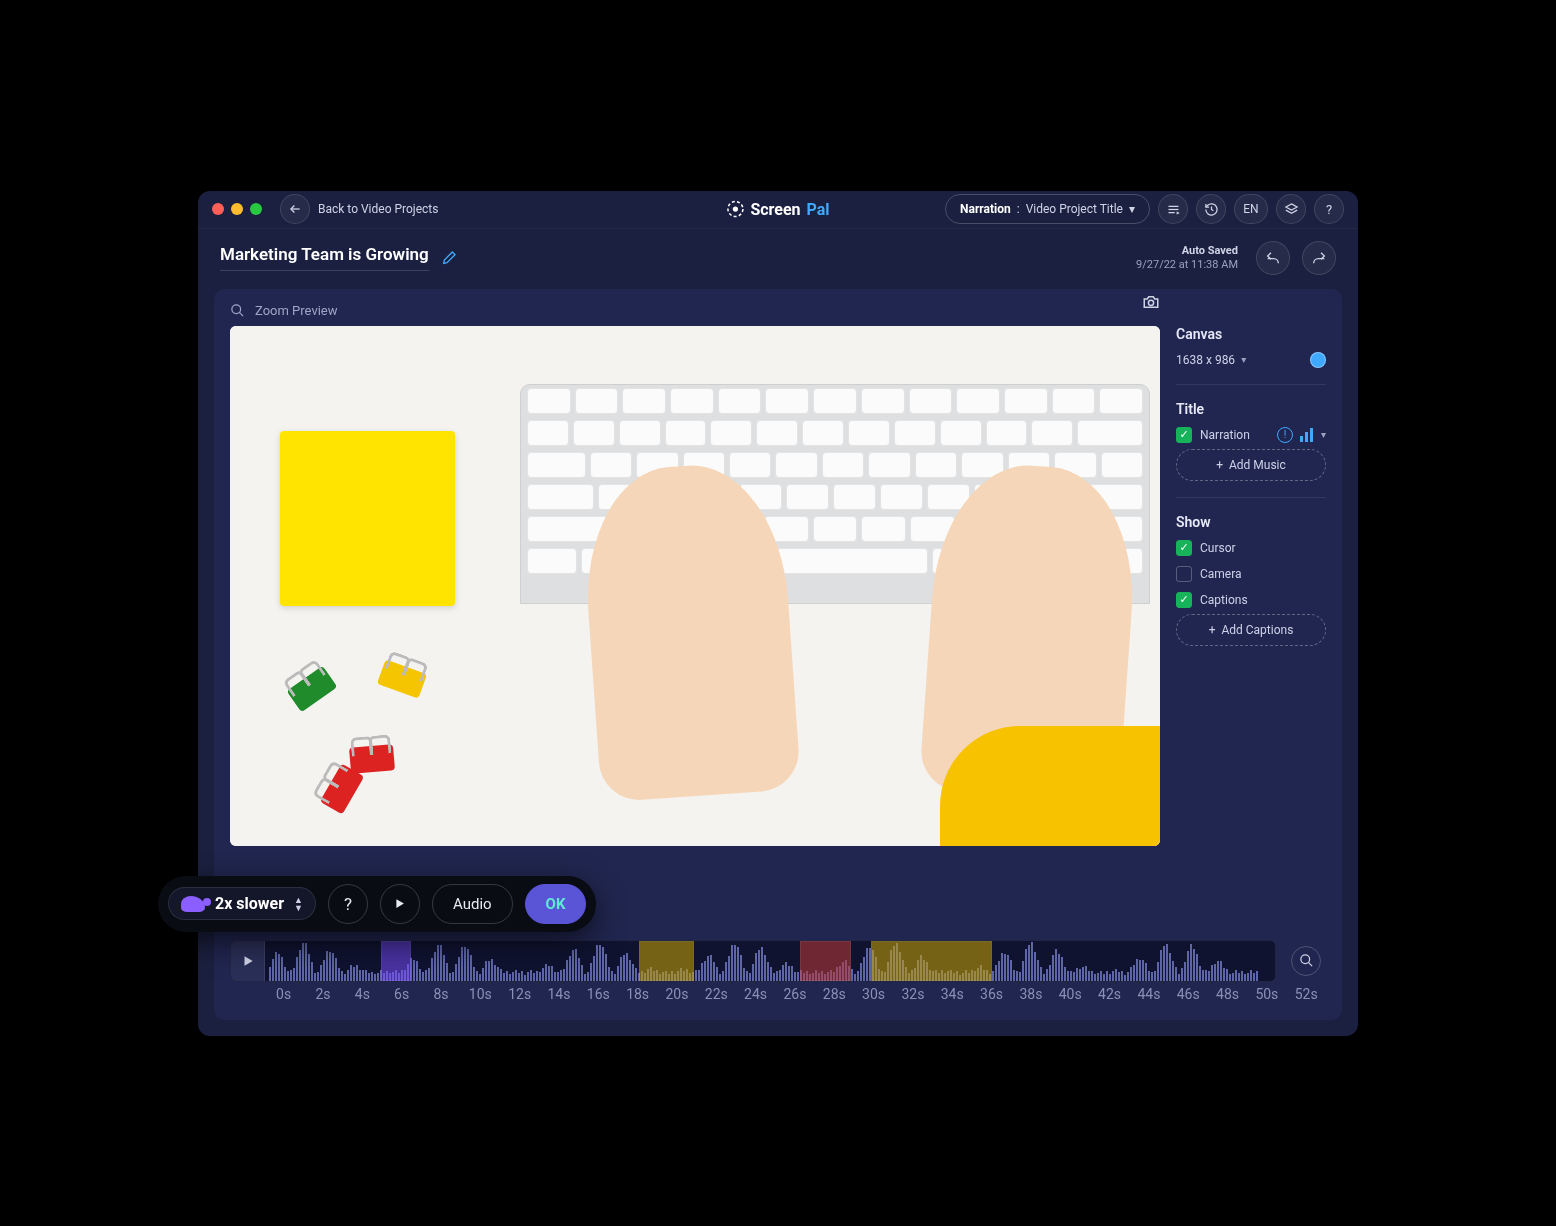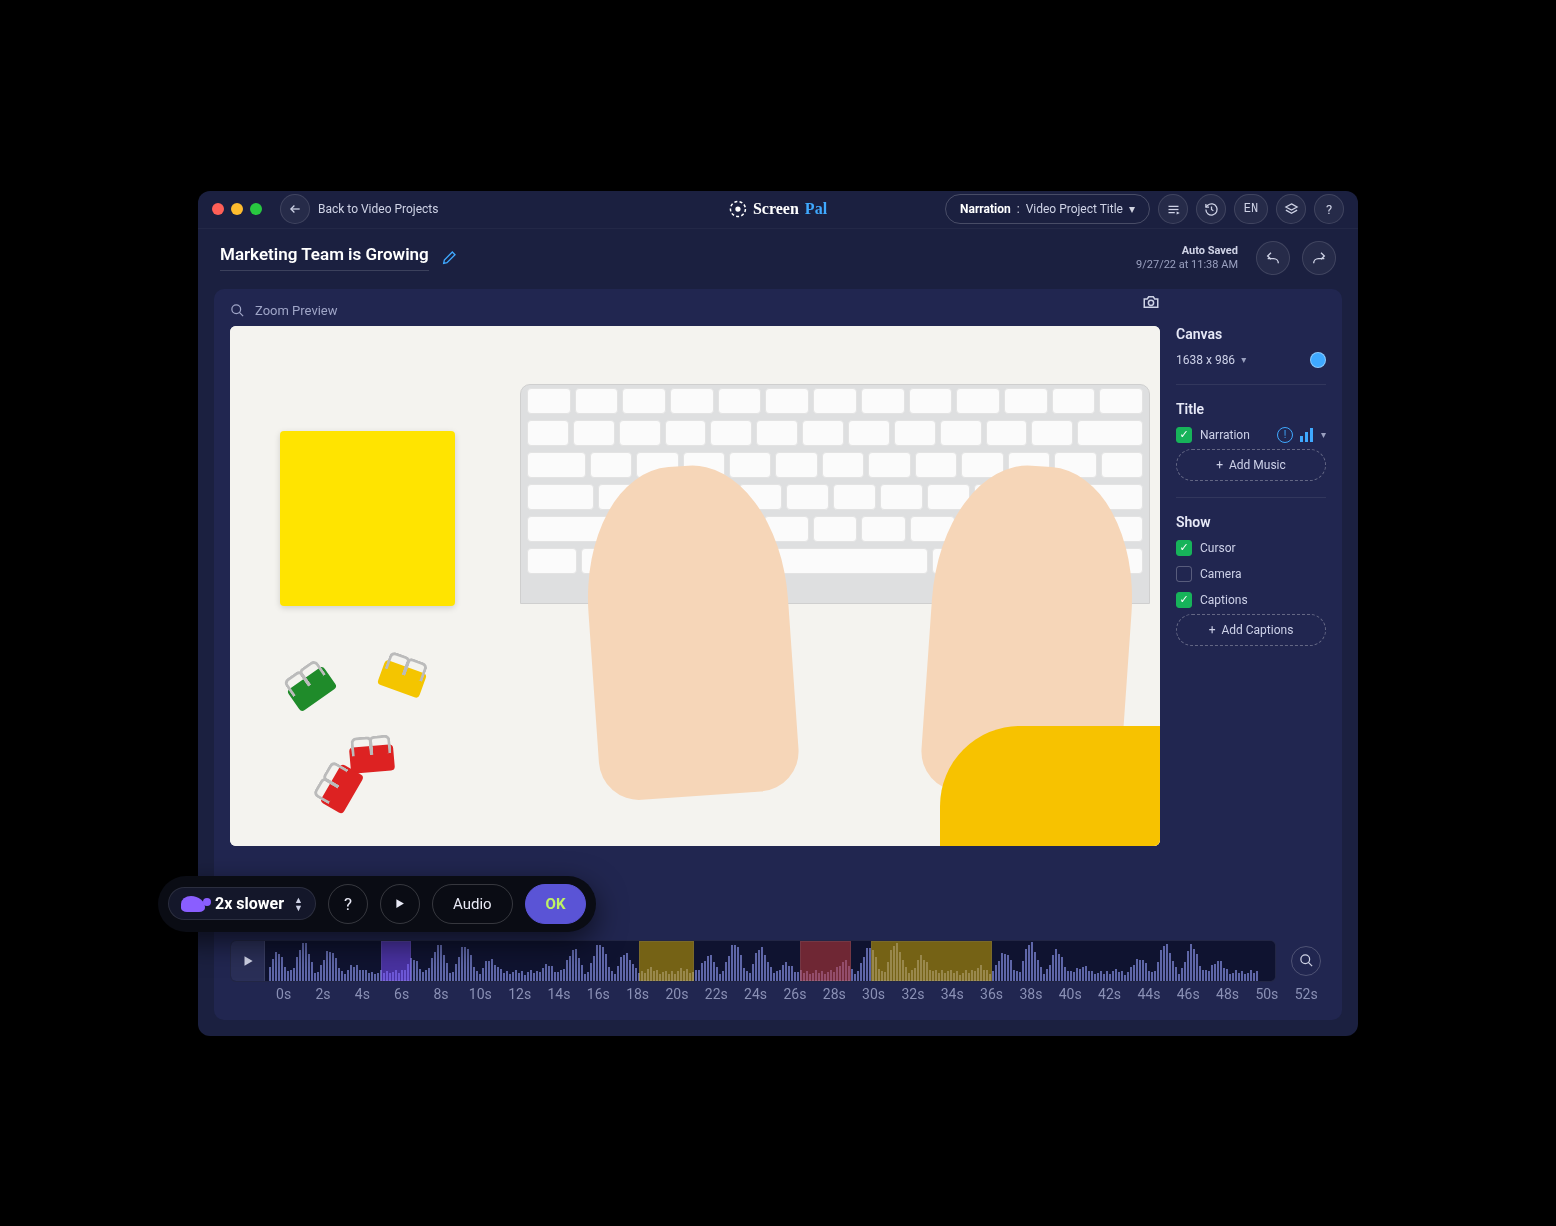--- a/index.html
+++ b/index.html
@@ -45,26 +45,26 @@
     border: 1px solid rgba(255,255,255,.12);
     display: inline-flex; align-items: center; justify-content: center;
     font-size: 13px; color:#cfd3e6;
     cursor: pointer;
   }
   .rect-btn {
     height: 30px; padding: 0 12px; border-radius: 15px;
     background: rgba(255,255,255,.05);
     border: 1px solid rgba(255,255,255,.12);
     display: inline-flex; align-items: center; justify-content: center;
-    font-size: 12px; color:#cfd3e6; cursor: pointer; font-family: Liberation Mono, monospace;
+    font-size: 12px; color:#cfd3e6; cursor: pointer;
   }
   .topbar .back-link { font-size: 12px; color:#cfd3e6; }
   .brand {
     position: absolute; left: 50%; transform: translateX(-50%);
-    display: flex; align-items: center; gap: 6px; font-weight: 700; font-size: 16px; font-family: Liberation Serif, serif;
+    display: flex; align-items: center; gap: 6px; font-weight: 700; font-size: 16px;
   }
   .brand .pal { color:#3fa9ff; }
   .brand-icon { width:18px; height:18px; }
   .topbar .spacer { flex:1; }
   .publish {
     height: 30px; border-radius: 15px; padding: 0 14px 0 14px;
     border: 1px solid rgba(255,255,255,.2);
     display: flex; align-items: center; gap:6px; font-size: 12px; cursor:pointer;
   }
   .publish .pub { font-weight:700; color:#fff; }
@@ -174,21 +174,21 @@
   .speed-label { font-size:16px; font-weight:700; color:#fff; }
   .stepper { display:flex; flex-direction:column; line-height:8px; font-size:9px; color:#cfd3e6; cursor:pointer;}
   .round-big {
     width:40px;height:40px;border-radius:50%;border:1px solid rgba(255,255,255,.18);
     display:flex;align-items:center;justify-content:center;color:#e8e9f5;font-size:17px;cursor:pointer;
   }
   .pill-btn {
     height:40px;padding:0 20px;border-radius:20px;border:1px solid rgba(255,255,255,.18);
     display:flex;align-items:center;justify-content:center;font-size:15px;color:#e8e9f5;cursor:pointer;
   }
-  .pill-btn.primary { background:#5a54d6; border-color:#5a54d6; color:#bef264; font-weight:700;}
+  .pill-btn.primary { background:#5a54d6; border-color:#5a54d6; color:#5eead4; font-weight:700;}
   svg { display:block; }
 </style>
 </head>
 <body>
 
 <div class="window">
 
   <div class="topbar">
     <div class="mac-buttons">
       <div class="mac-dot mac-close"></div>

